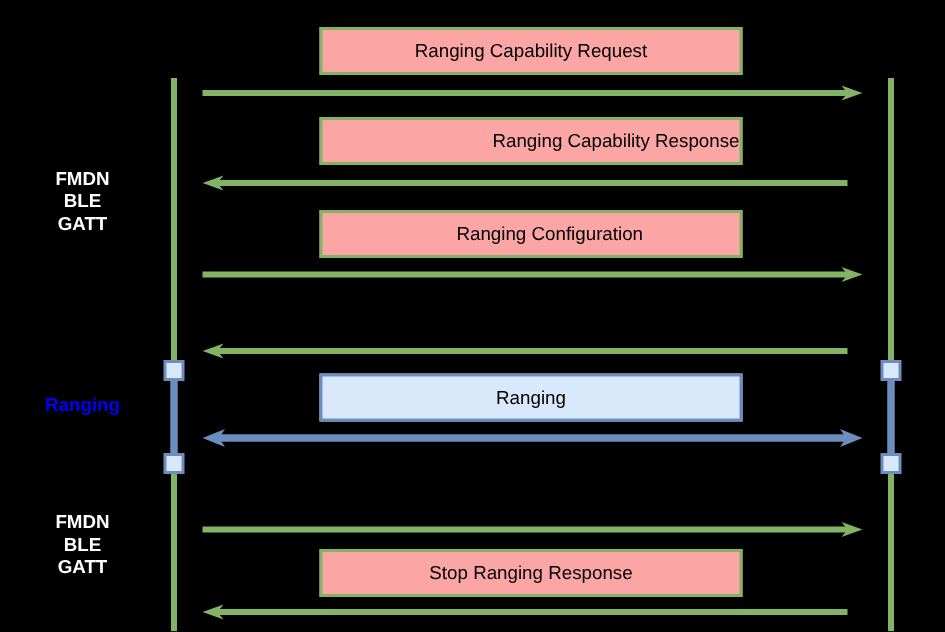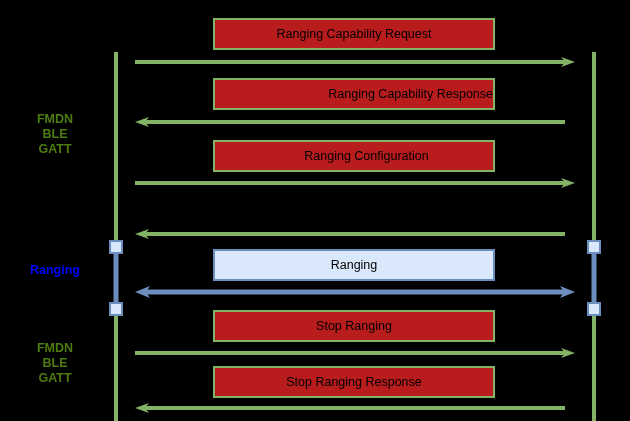--- a/index.html
+++ b/index.html
@@ -19,21 +19,21 @@
     position: absolute;
     left: 0;
     top: 0;
   }
   .msg-box {
     position: absolute;
     left: 213px;
     width: 282px;
     height: 32px;
     box-sizing: border-box;
-    background: #b91c1c;
+    background: #fca5a5;
     border: 2px solid #82b366;
     display: flex;
     align-items: center;
     justify-content: center;
     font-size: 12.5px;
     color: #000000;
     white-space: nowrap;
   }
   .msg-box.blue {
     background: #dae8fc;
@@ -47,21 +47,21 @@
   .box6 { top: 310px; }
   .box7 { top: 366px; }
   .side-label {
     position: absolute;
     left: 15px;
     width: 80px;
     text-align: center;
     font-weight: bold;
     font-size: 12.5px;
     line-height: 15px;
-    color: #4d7c0f;
+    color: #ffffff;
   }
   .side-label.blue { color: #0000ff; }
   .lbl1 { top: 112px; }
   .lbl2 { top: 263px; }
   .lbl3 { top: 341px; }
 </style>
 </head>
 <body>
 
 <div id="canvas">
@@ -121,23 +121,20 @@
   </div>
   <div class="msg-box box2">
     <span>Ranging Capability Response</span>
   </div>
   <div class="msg-box box3">
     <span>Ranging Configuration</span>
   </div>
   <div class="msg-box blue box5">
     <span>Ranging</span>
   </div>
-  <div class="msg-box box6">
-    <span>Stop Ranging</span>
-  </div>
   <div class="msg-box box7">
     <span>Stop Ranging Response</span>
   </div>
 
   <div class="side-label lbl1">
     <div>FMDN</div>
     <div>BLE</div>
     <div>GATT</div>
   </div>
 

